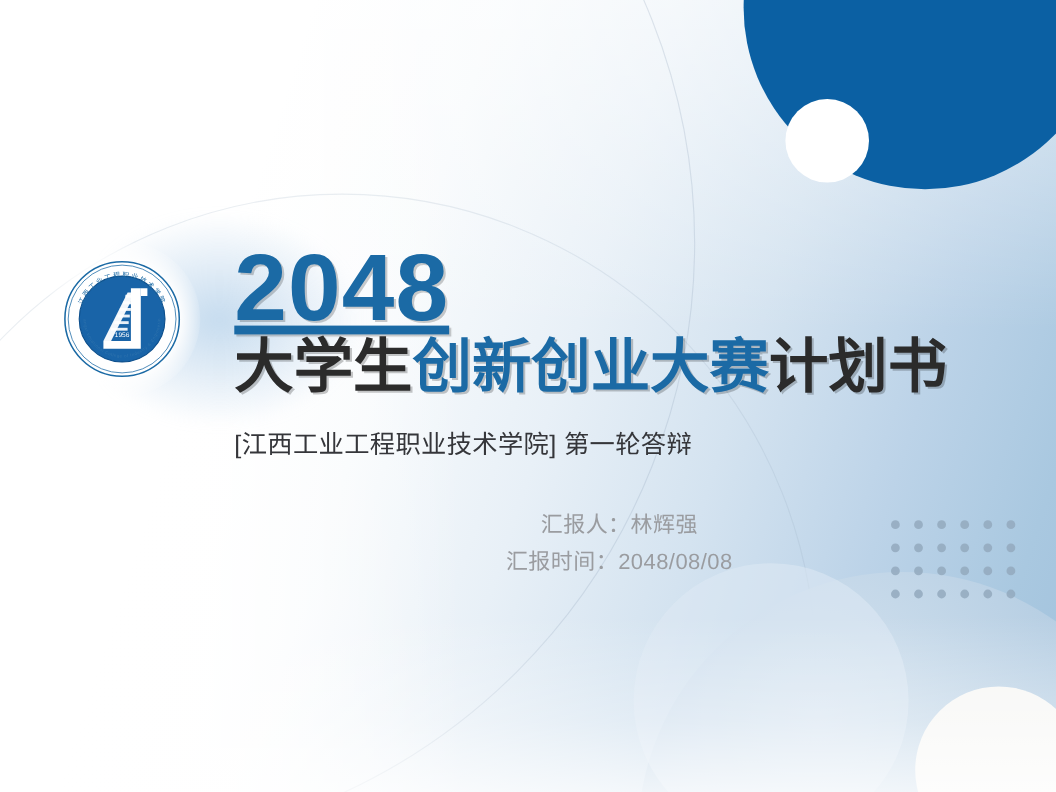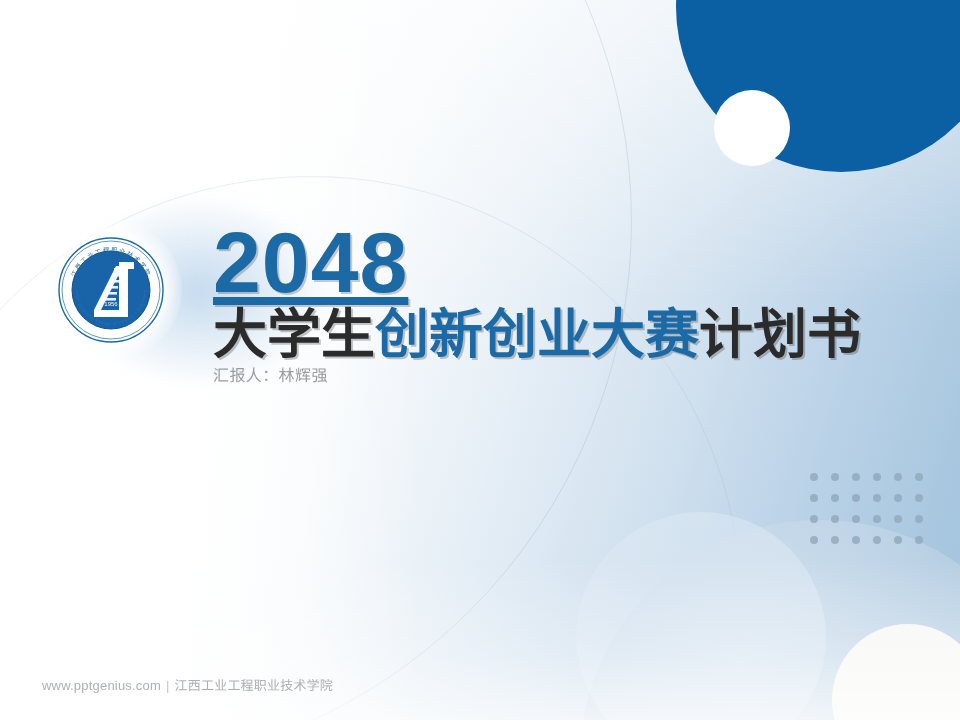--- a/index.html
+++ b/index.html
@@ -152,24 +152,26 @@
   }
   .headline .hl { color: #1b6aa5; margin-top: 25px; }
   .subtitle {
     margin-top: 22px;
     font-size: 23px;
     font-weight: 400;
     color: #35363a;
     letter-spacing: 0.3px;
   }
   .meta {
-    font-size: 16px;
+    margin-top: 43px;
+    font-size: 20px;
     line-height: 1.65;
     color: #9a9ca0;
     letter-spacing: 0.4px;
+    text-align: center;
   }
   .meta div { white-space: nowrap; }
 
   
   .footer {
     position: absolute;
     left: 42px; bottom: 26px;
     font-size: 13px;
     color: #aeb0b3;
     letter-spacing: 0.2px;
@@ -267,23 +269,22 @@
   </div>
 
   <div class="text-block">
 
     <div class="year">2048</div>
 
     <div class="headline">
       <span>大学生</span><span class="hl">创新创业大赛</span><span>计划书</span>
     </div>
 
+    <div class="subtitle">[江西工业工程职业技术学院] 第一轮答辩</div>
 
     <div class="meta">
       <div>汇报人：林辉强</div>
+      <div>汇报时间：2048/08/08</div>
     </div>
   </div>
 
-  <div class="footer">
-    <span>www.pptgenius.com</span><span class="sep">|</span><span>江西工业工程职业技术学院</span>
-  </div>
 
 </div>
 
 </body></html>

